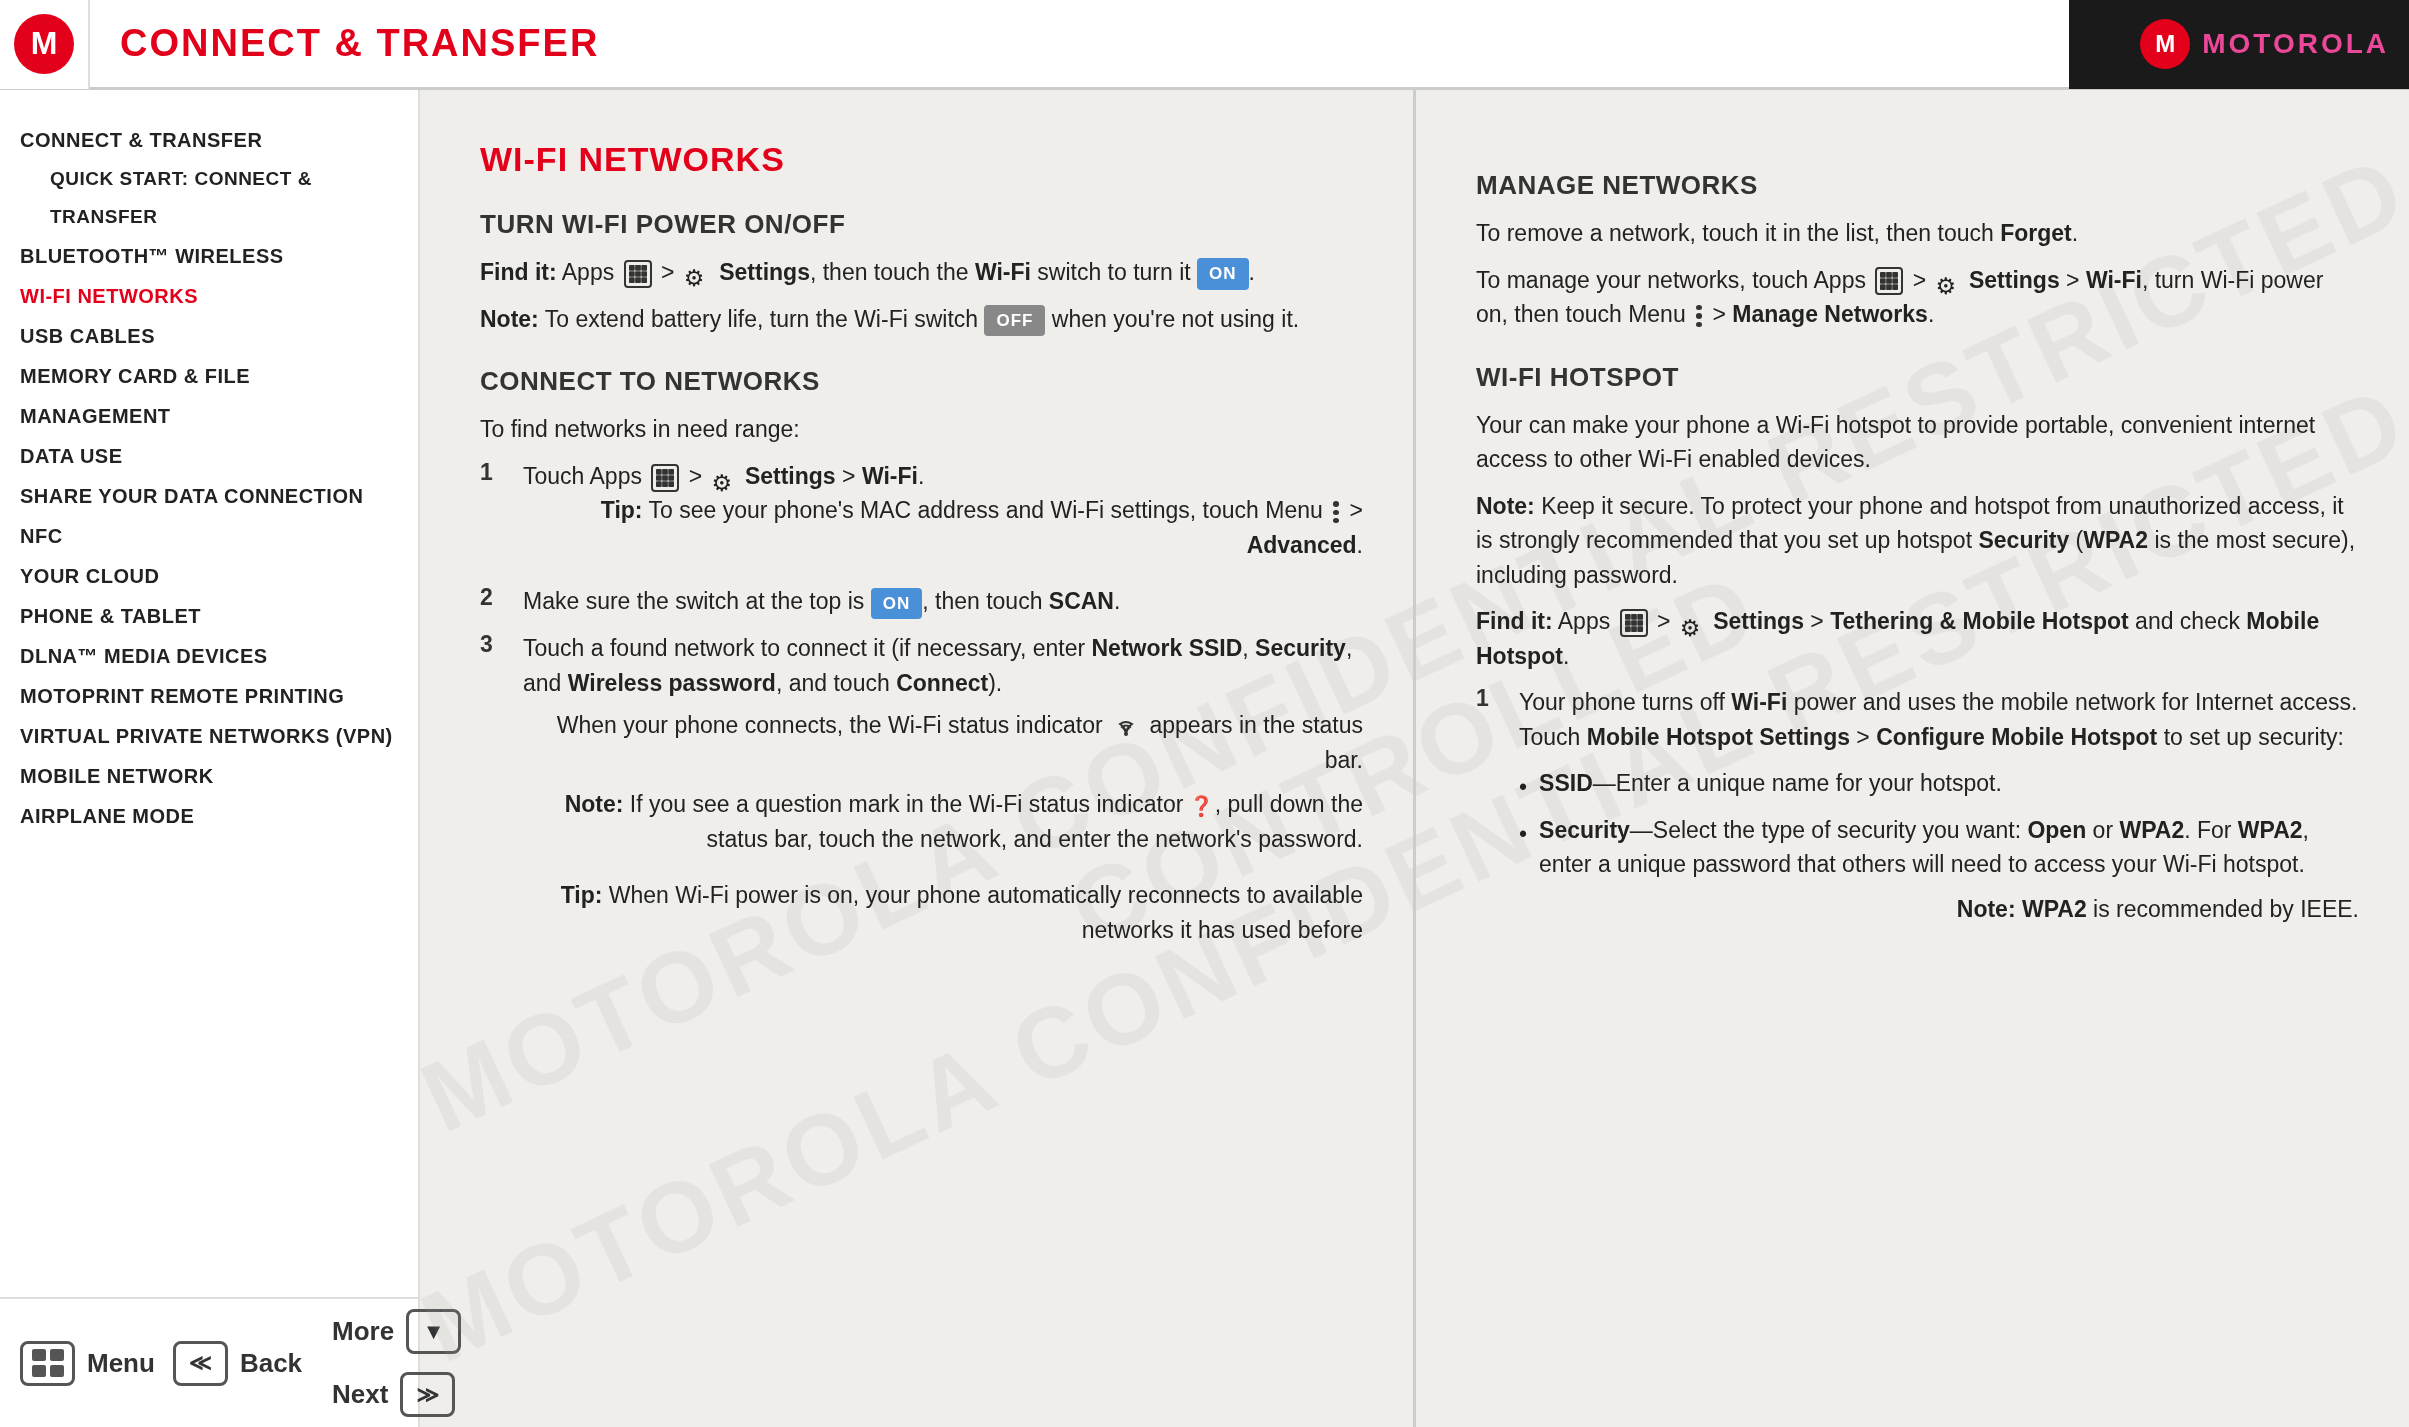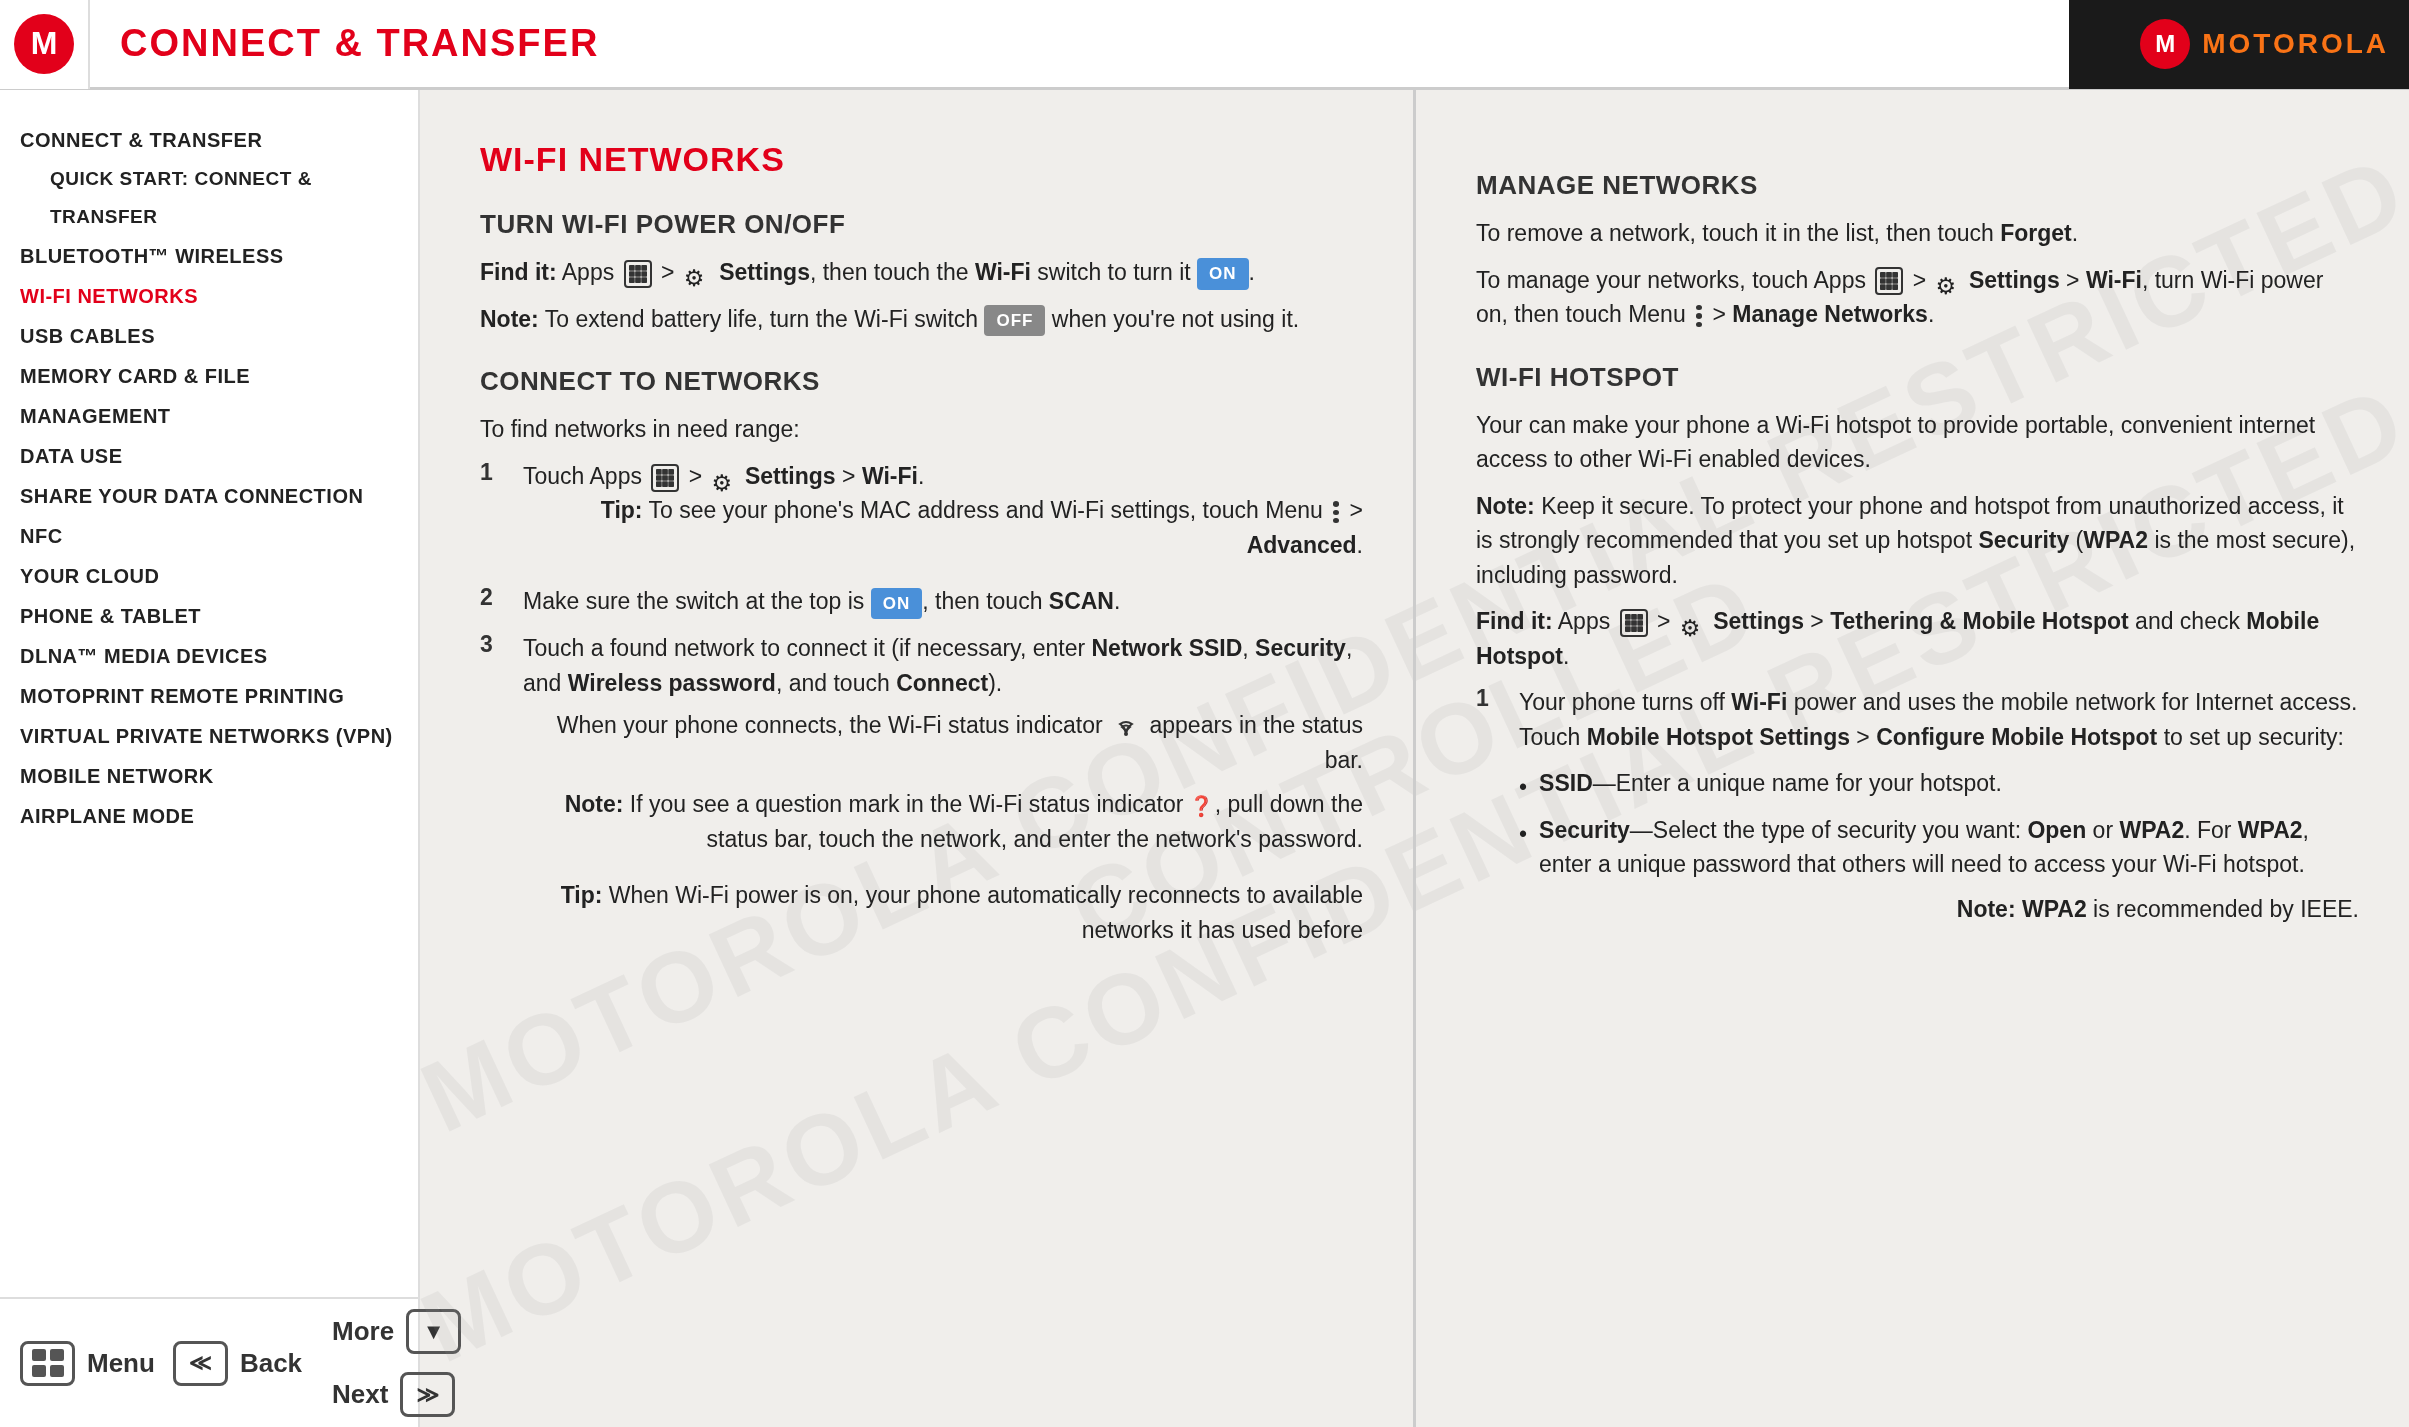--- a/index.html
+++ b/index.html
@@ -75,21 +75,21 @@
       background: #e2001a;
       border-radius: 50%;
       display: flex;
       align-items: center;
       justify-content: center;
       color: white;
       font-size: 24px;
       font-weight: 900;
     }
     .motorola-wordmark {
-      color: #f97316;
+      color: #ec4899;
       font-size: 28px;
       font-weight: 700;
       letter-spacing: 3px;
       text-transform: uppercase;
     }
 
     
     .main-layout {
       position: absolute;
       top: 90px;

